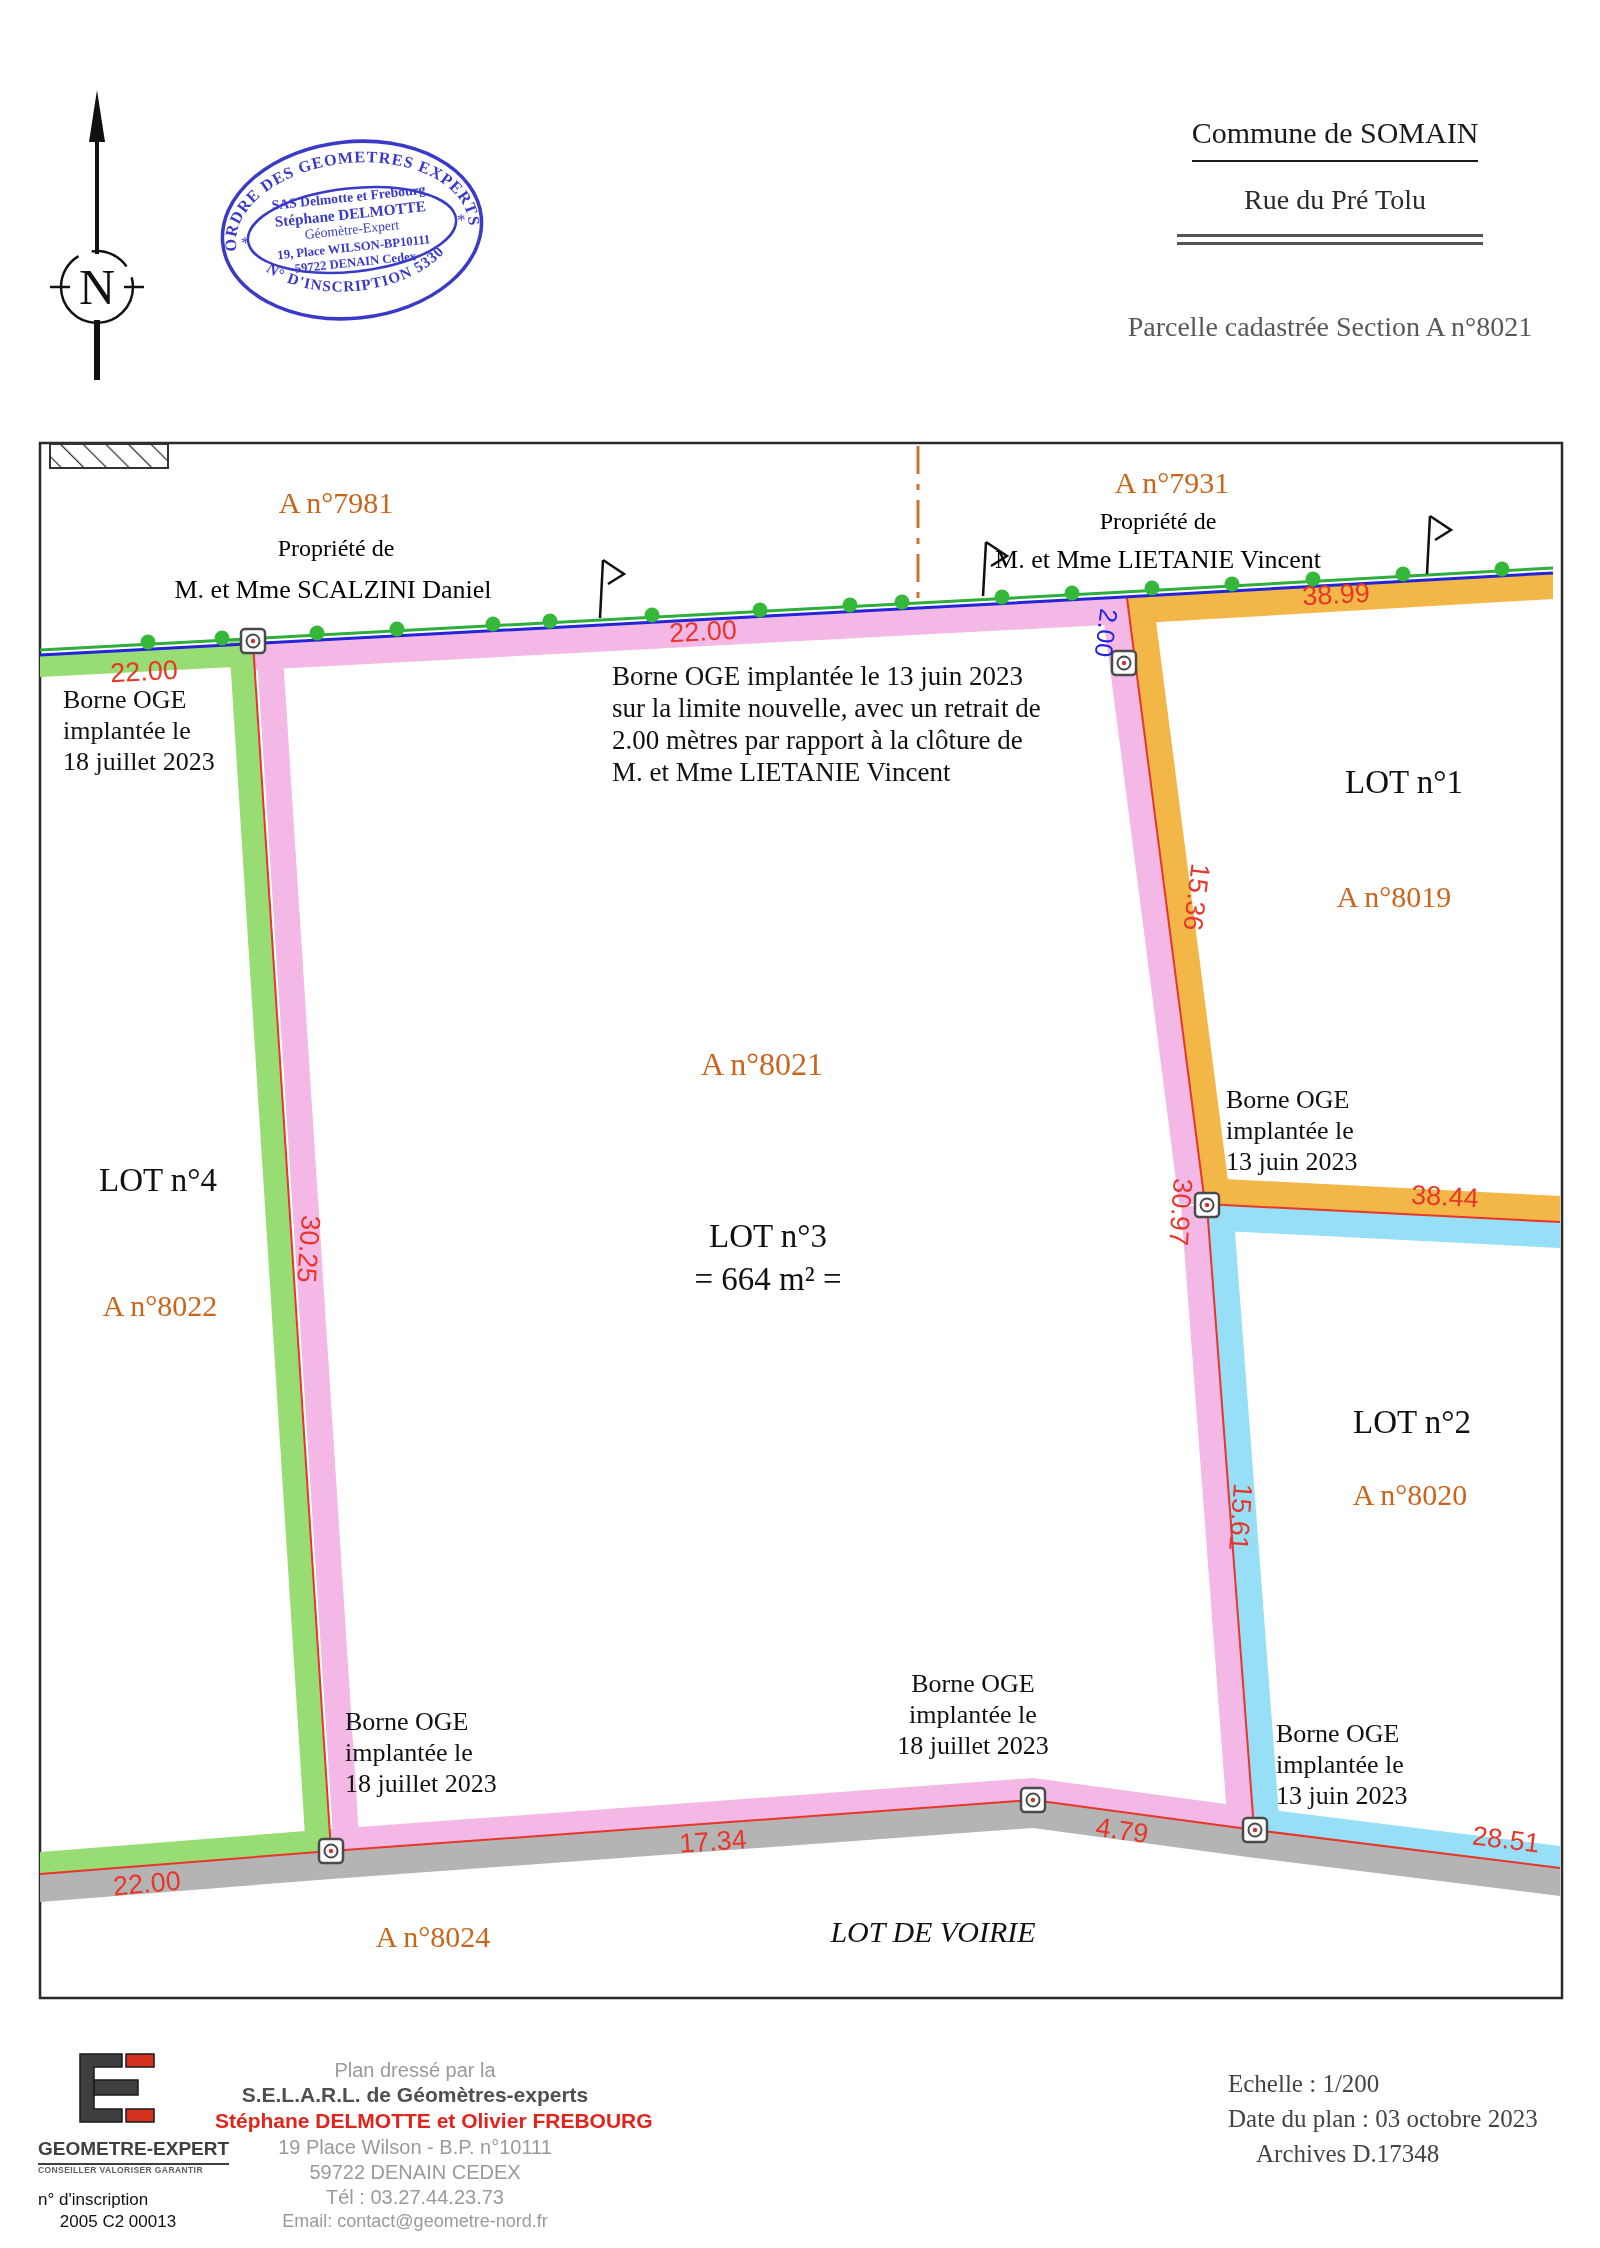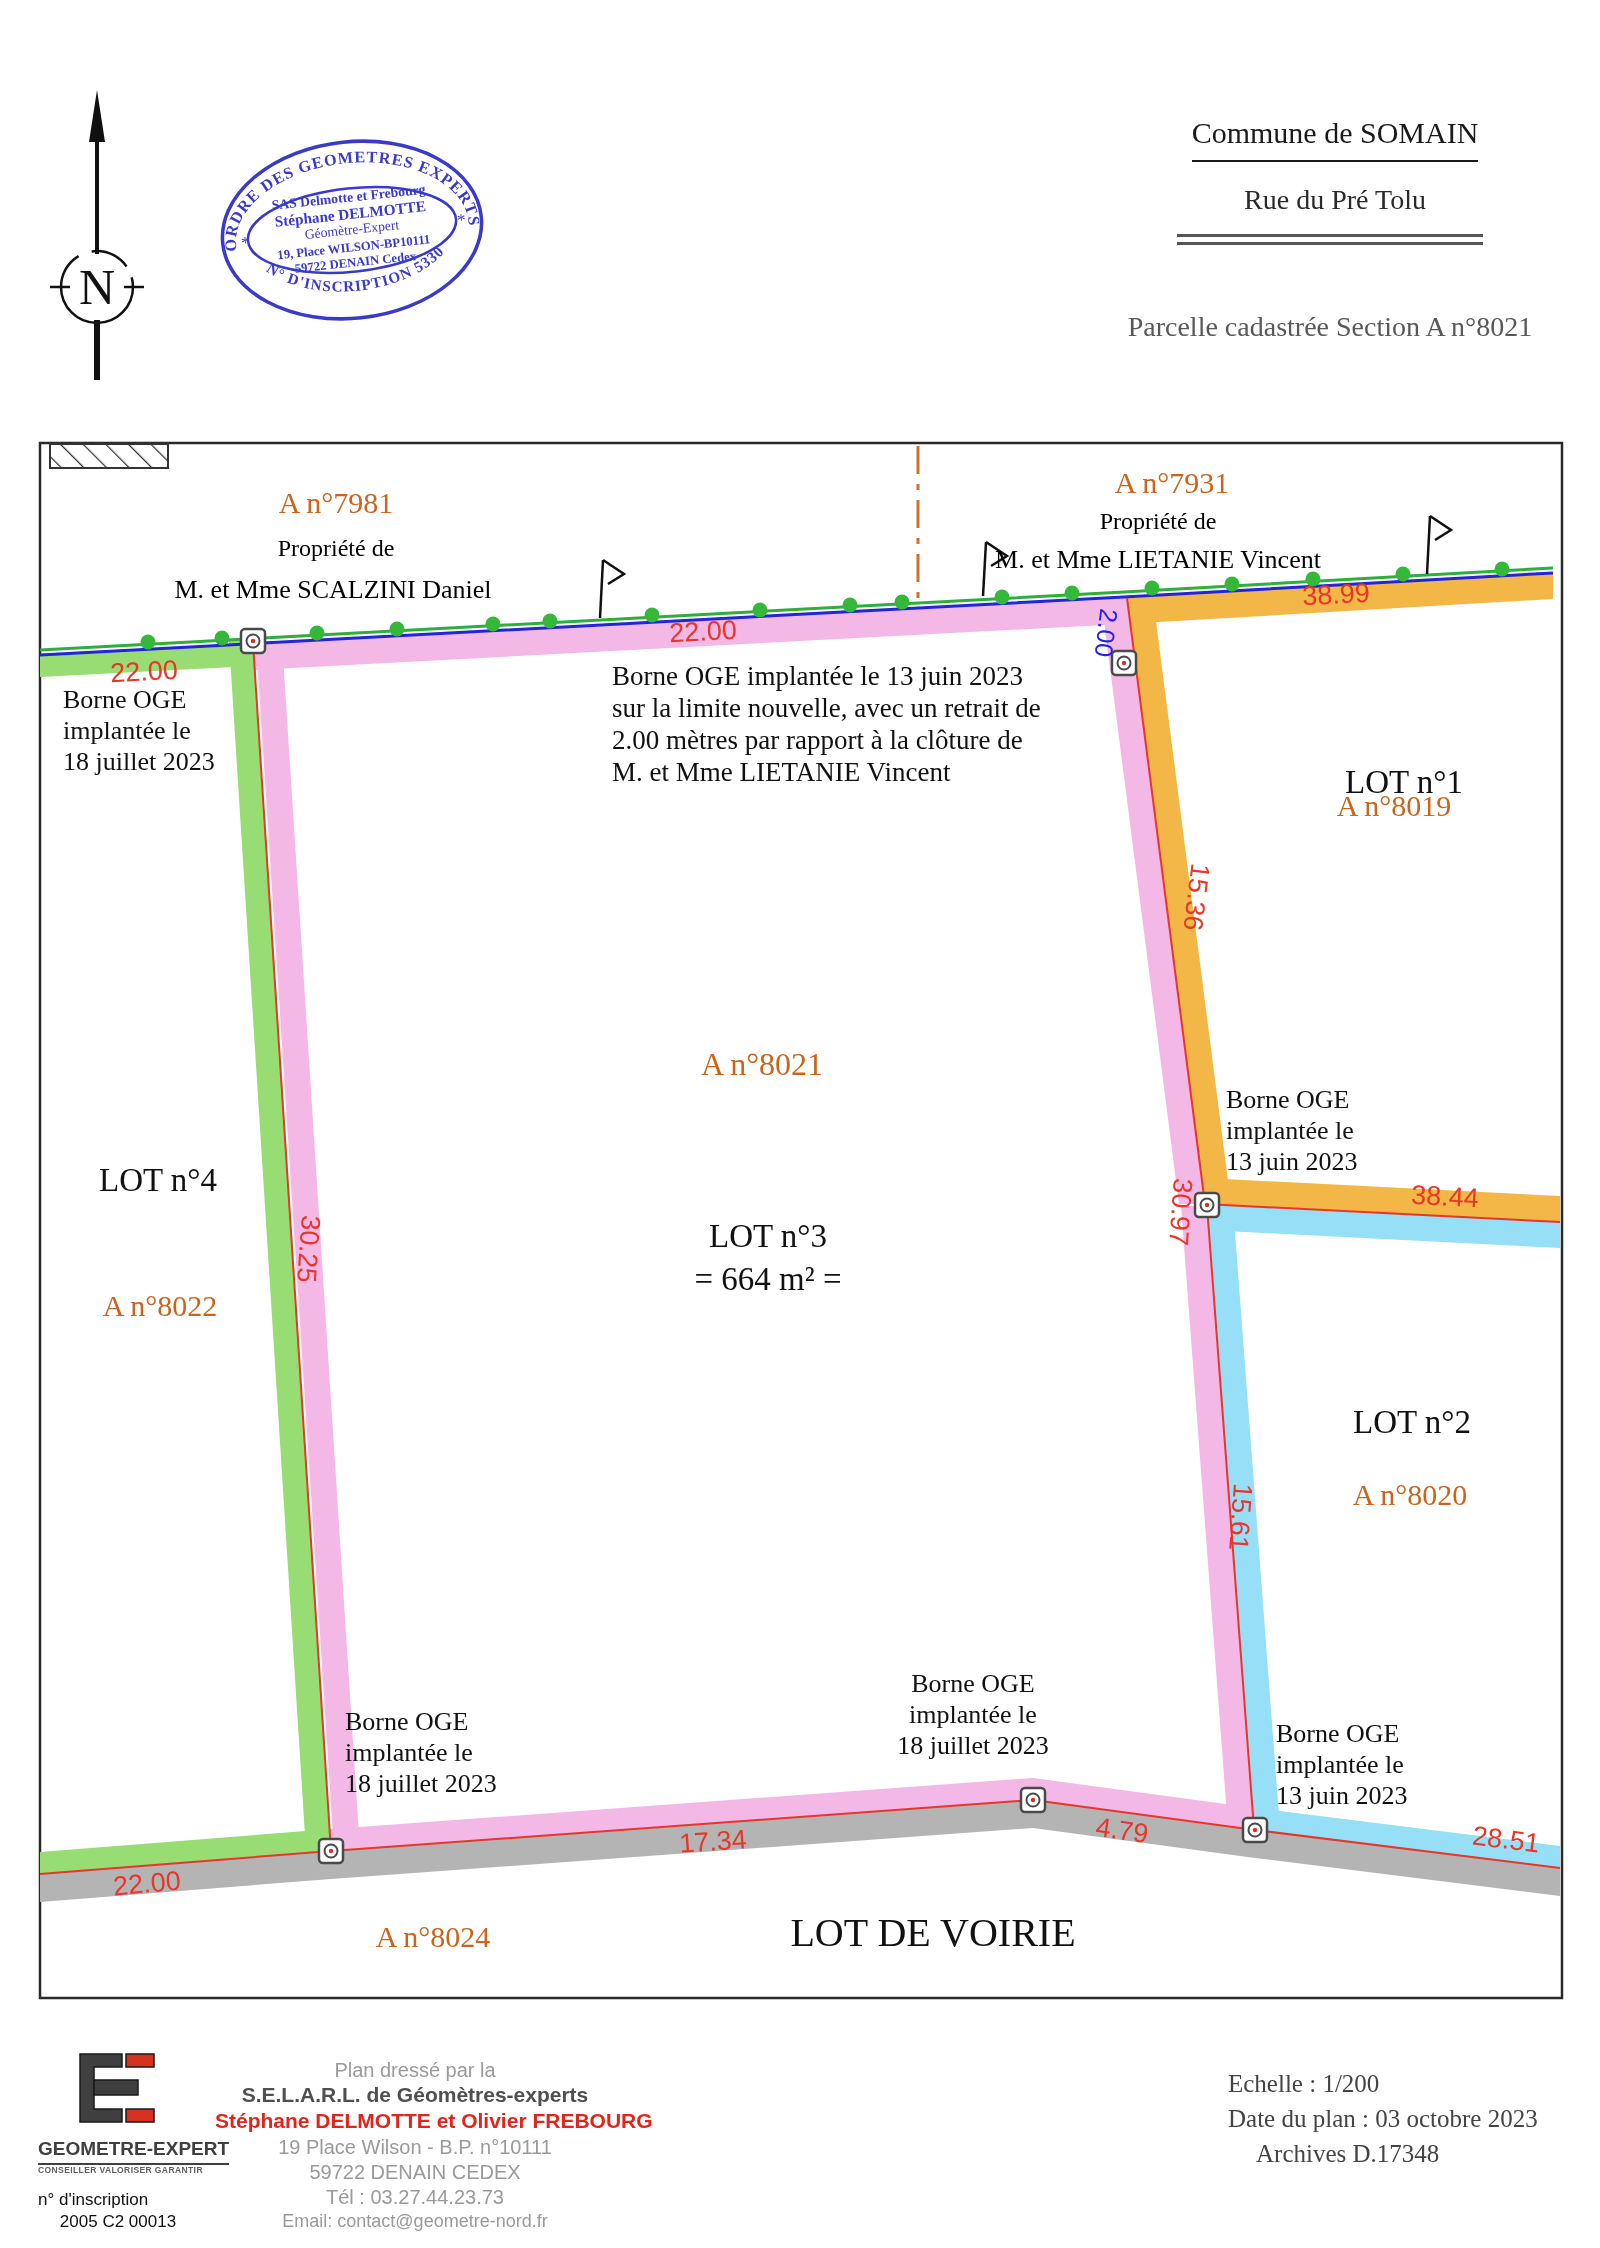--- a/index.html
+++ b/index.html
@@ -181,29 +181,29 @@
   </svg>
 
   <div class="lbl ctr orange" style="left:336px;top:503px;font-size:30px;">A n°7981</div>
   <div class="lbl ctr" style="left:336px;top:548px;font-size:24px;">Propriété de</div>
   <div class="lbl ctr" style="left:333px;top:590px;font-size:26px;">M. et Mme SCALZINI Daniel</div>
   <div class="lbl ctr orange" style="left:1172px;top:483px;font-size:30px;">A n°7931</div>
   <div class="lbl ctr" style="left:1158px;top:521px;font-size:24px;">Propriété de</div>
   <div class="lbl ctr" style="left:1158px;top:560px;font-size:26px;">M. et Mme LIETANIE Vincent</div>
 
   <div class="lbl ctr lot-name" style="left:1404px;top:782px;">LOT n°1</div>
-  <div class="lbl ctr orange parcel" style="left:1394px;top:806px;">A n°8019</div>
+  <div class="lbl ctr orange parcel" style="left:1394px;top:897px;">A n°8019</div>
   <div class="lbl ctr orange" style="left:762px;top:1064px;font-size:32px;">A n°8021</div>
   <div class="lbl ctr lot-name" style="left:768px;top:1236px;">LOT n°3</div>
   <div class="lbl ctr lot-name" style="left:768px;top:1279px;">= 664 m² =</div>
   <div class="lbl ctr lot-name" style="left:158px;top:1180px;">LOT n°4</div>
   <div class="lbl ctr orange parcel" style="left:160px;top:1306px;">A n°8022</div>
   <div class="lbl ctr lot-name" style="left:1412px;top:1422px;">LOT n°2</div>
   <div class="lbl ctr orange parcel" style="left:1410px;top:1495px;">A n°8020</div>
-  <div class="lbl ctr lot-name" style="left:933px;top:1932px;font-size:40px;">LOT DE VOIRIE</div>
+  <div class="lbl ctr lot-name" style="left:933px;top:1932px;font-size:30px;font-style:italic;">LOT DE VOIRIE</div>
   <div class="lbl ctr orange parcel" style="left:433px;top:1937px;">A n°8024</div>
 
   <div class="lbl ctr meas" style="left:144px;top:672px;transform:translate(-50%,-50%) rotate(-3deg);">22.00</div>
   <div class="lbl ctr meas" style="left:703px;top:632px;transform:translate(-50%,-50%) rotate(-3deg);">22.00</div>
   <div class="lbl ctr meas" style="left:1336px;top:595px;transform:translate(-50%,-50%) rotate(-3deg);">38.99</div>
   <div class="lbl ctr" style="left:1106px;top:633px;font-size:25px;color:#2222e0;font-family:'Liberation Sans',sans-serif;transform:translate(-50%,-50%) rotate(97deg);">2.00</div>
   <div class="lbl ctr meas" style="left:1196px;top:897px;transform:translate(-50%,-50%) rotate(97deg);">15.36</div>
   <div class="lbl ctr meas" style="left:1445px;top:1197px;transform:translate(-50%,-50%) rotate(3deg);">38.44</div>
   <div class="lbl ctr meas" style="left:1180px;top:1212px;transform:translate(-50%,-50%) rotate(94deg);">30.97</div>
   <div class="lbl ctr meas" style="left:1240px;top:1517px;transform:translate(-50%,-50%) rotate(94deg);">15.61</div>

